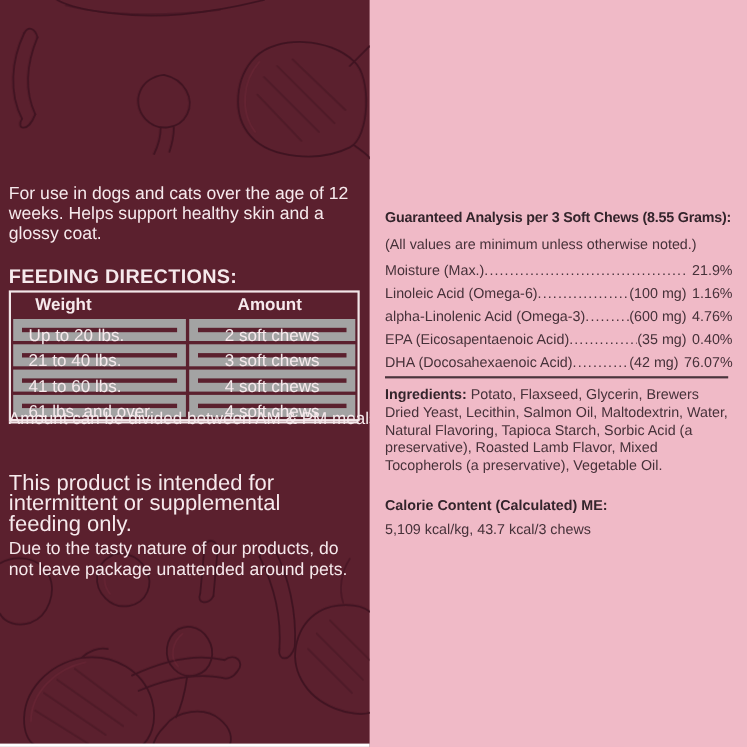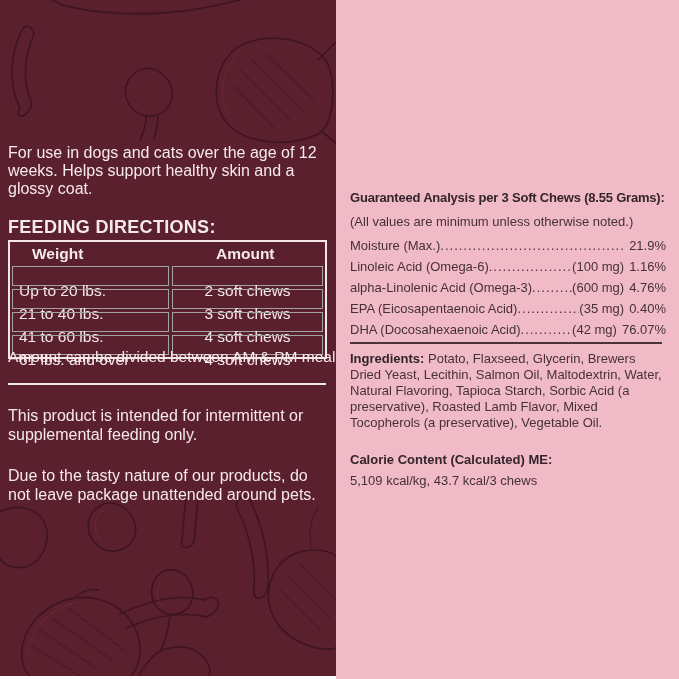--- a/index.html
+++ b/index.html
@@ -10,40 +10,40 @@
   }
   
   .left-panel {
     position:absolute; left:0; top:0; width:336px; height:679px;
     background:#5b202e; color:#f6e9ec;
   }
   .left-bottom-edge {
     position:absolute; left:0; bottom:0; width:336px; height:3px; background:#ffffff;
   }
   .pattern { position:absolute; left:0; top:0; width:336px; height:679px; }
-  .lp-block { position:absolute; left:8px; }
+  .lp-block { position:absolute; left:8px;margin-top:24px; }
   .intro { top:144px; width:322px; font-size:16px; line-height:18px; font-weight:500; }
   .feed-head { top:217px; font-size:18px; font-weight:bold; letter-spacing:.3px; }
   .feed-table {
     top:240px; width:319px; box-sizing:border-box;
     border:2px solid #f2e6e8; padding:2px; font-size:15.5px;
   }
   .ft-header { display:flex; height:19px; font-weight:bold; font-size:15.5px; align-items:center; }
   .ft-header .h-weight { width:50%; padding-left:20px; box-sizing:border-box; }
   .ft-header .h-amount { width:50%; text-align:center; }
   .ft-row { display:flex; gap:3px; margin-top:3px; }
   .ft-cell {
-    flex:1; border:1px solid #a3a3a3; box-sizing:border-box;
-    height:20px; line-height:16px; padding-top:16px;
+    flex:1; border:8px solid #a3a3a3; box-sizing:border-box;
+    height:20px; line-height:16px; padding-top:0;
   }
   .ft-cell.weight { padding-left:6px; }
   .ft-cell.amount { text-align:center; }
   .table-note { top:348px; width:330px; font-size:15.5px; white-space:nowrap; }
   .lp-divider { top:383px; width:318px; height:2px; background:#f2e6e8; position:absolute; left:8px; }
-  .para1 { top:406px; width:308px; font-size:16px; line-height:19px; }
+  .para1 { top:406px; width:308px; font-size:20px; line-height:19px; }
   .para2 { top:466px; width:326px; font-size:16px; line-height:19px; }
 
   
   .right-panel {
     position:absolute; left:336px; top:0; width:343px; height:679px;
     background:#f0bac7; color:#463139;
   }
   .rp-block { position:absolute; left:14px; width:316px; }
   .ga-head { top:190px; font-size:13px; font-weight:bold; letter-spacing:-.2px; white-space:nowrap; color:#33242b; }
   .ga-sub { top:214px; font-size:13px; white-space:nowrap; }

